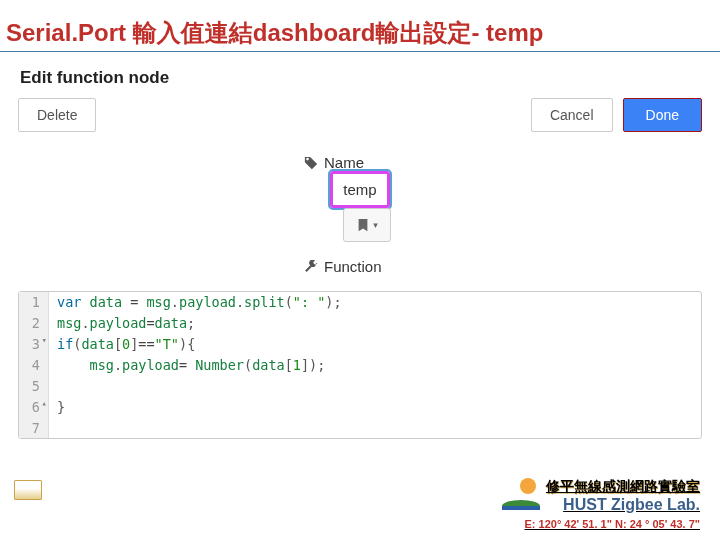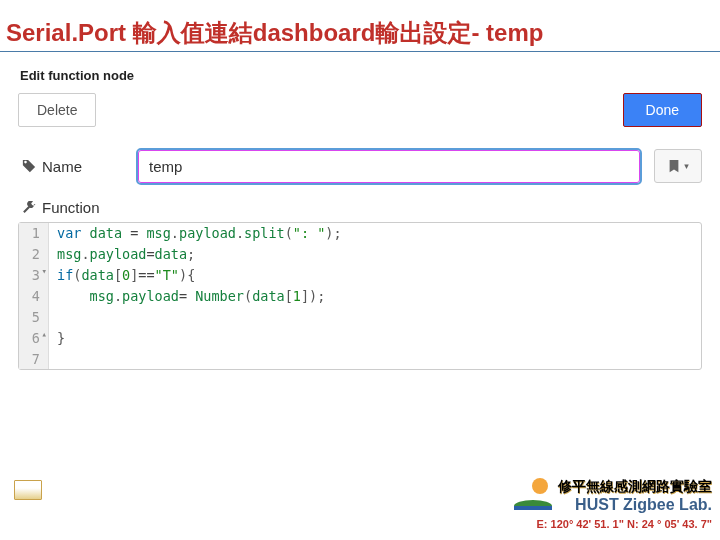--- a/index.html
+++ b/index.html
@@ -17,21 +17,21 @@
     font-weight: bold;
     padding: 17px 6px 2px 6px;
     border-bottom: 1.5px solid #4a7ba8;
     font-family: "Microsoft JhengHei", Arial, sans-serif;
   }
   .panel {
     margin: 10px 18px 0 18px;
   }
   .panel-header {
     font-weight: bold;
-    font-size: 13px;
+    font-size: 17px;
     color: #222;
     padding: 6px 8px 10px 2px;
   }
   .button-row {
     display: flex;
     justify-content: space-between;
     align-items: center;
     margin-bottom: 22px;
   }
   .left-btns { display: flex; gap: 8px; }
@@ -49,36 +49,37 @@
     background: #3b82f6;
     border-color: #a71010;
     color: #fff;
     font-weight: 500;
     padding: 8px 22px;
   }
   .form-row {
     display: flex;
     align-items: center;
     margin-bottom: 16px;
+    flex-direction: column;
   }
   .form-label {
     display: flex;
     align-items: center;
     width: 120px;
     font-size: 15px;
     color: #333;
     gap: 6px;
     padding-left: 4px;
   }
   .icon-svg { width: 14px; height: 14px; }
   .input-text {
     flex: 1;
     font-size: 15px;
     padding: 7px 10px;
-    border: 1px solid #d946ef;
+    border: 3px solid #d946ef;
     border-radius: 3px;
     color: #333;
     outline: 2px solid #5b9dd9;
     outline-offset: 0;
   }
   .lang-btn {
     margin-left: 14px;
     width: 48px;
     height: 34px;
     border: 1px solid #ccc;
@@ -123,24 +124,25 @@
     white-space: pre;
   }
   .kw { color: #0369a1; }
   .id { color: #15803d; }
   .str { color: #1b8a1b; }
   .num { color: #1b8a1b; }
   .punc { color: #555; }
   .op { color: #444; }
   .footer {
     position: absolute;
-    right: 8px;
+    right: 20px;
     bottom: 10px;
     text-align: right;
     font-family: "Microsoft JhengHei", Arial, sans-serif;
+    text-decoration: underline;
   }
   .footer-line {
     display: flex;
     justify-content: flex-end;
     align-items: center;
     gap: 6px;
   }
   .footer-left-stub {
     position: absolute;
     left: 14px;
@@ -200,41 +202,42 @@
 <div class="slide-title">Serial.Port 輸入值連結dashboard輸出設定- temp</div>
 
 <div class="panel">
   <div class="panel-header">Edit function node</div>
 
   <div class="button-row">
     <div class="left-btns">
       <button class="btn">Delete</button>
     </div>
     <div class="right-btns">
+      <button class="btn">Cancel</button>
       <button class="btn btn-done">Done</button>
     </div>
   </div>
 
   <div class="form-row">
     <div class="form-label">
       <svg class="icon-svg" viewBox="0 0 16 16">
           <path fill="#555" d="M1 1h6l8 8-6 6-8-8V1zm3 4a1.5 1.5 0 100-3 1.5 1.5 0 000 3z"></path>
         </svg>
       <span>Name</span>
     </div>
     <div class="input-text">temp</div>
     <div class="lang-btn">
       <svg class="icon-svg" viewBox="0 0 16 16">
           <path fill="#666" d="M3 1h10v14l-5-3-5 3V1z"></path>
         </svg>
       <span style="font-size:9px;color:#666">▾</span>
     </div>
   </div>
 
-  <div class="form-row" style="margin-bottom:6px">
+  <div class="form-row" style="margin-bottom:16px">
     <div class="form-label">
       <svg class="icon-svg" viewBox="0 0 16 16">
           <path fill="#555" d="M13.5 3.5a3.5 3.5 0 01-4.6 4.3L3 13.7 1.3 12l5.9-5.9A3.5 3.5 0 0112.5.5l-2 2 1 2 2 1 2-2a3.5 3.5 0 01-2 0z"></path>
         </svg>
       <span>Function</span>
     </div>
   </div>
 
   <div class="code-area" id="code-editor">
       <div class="code-line">

